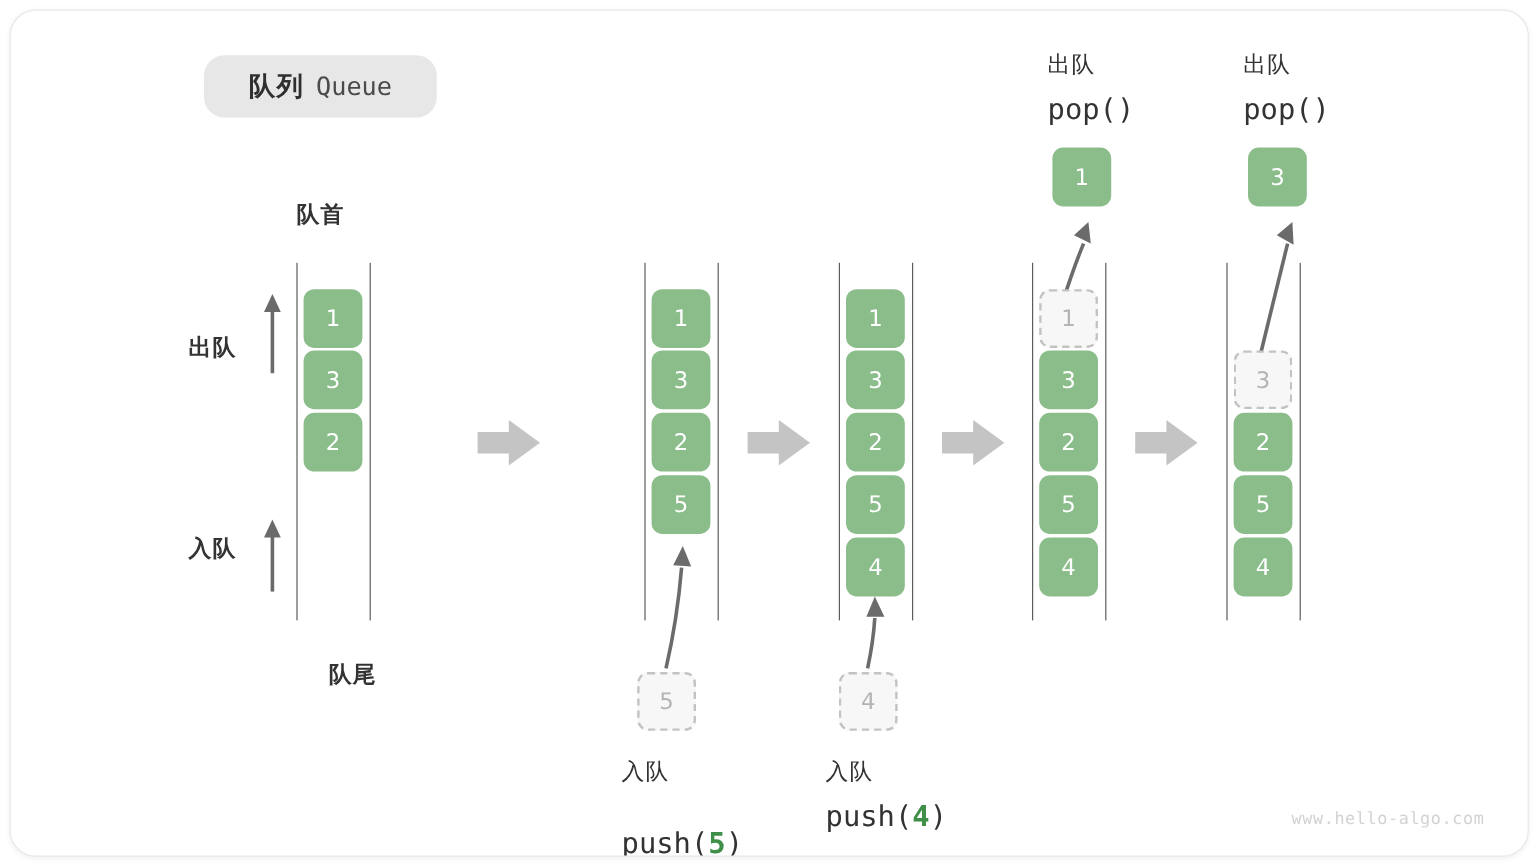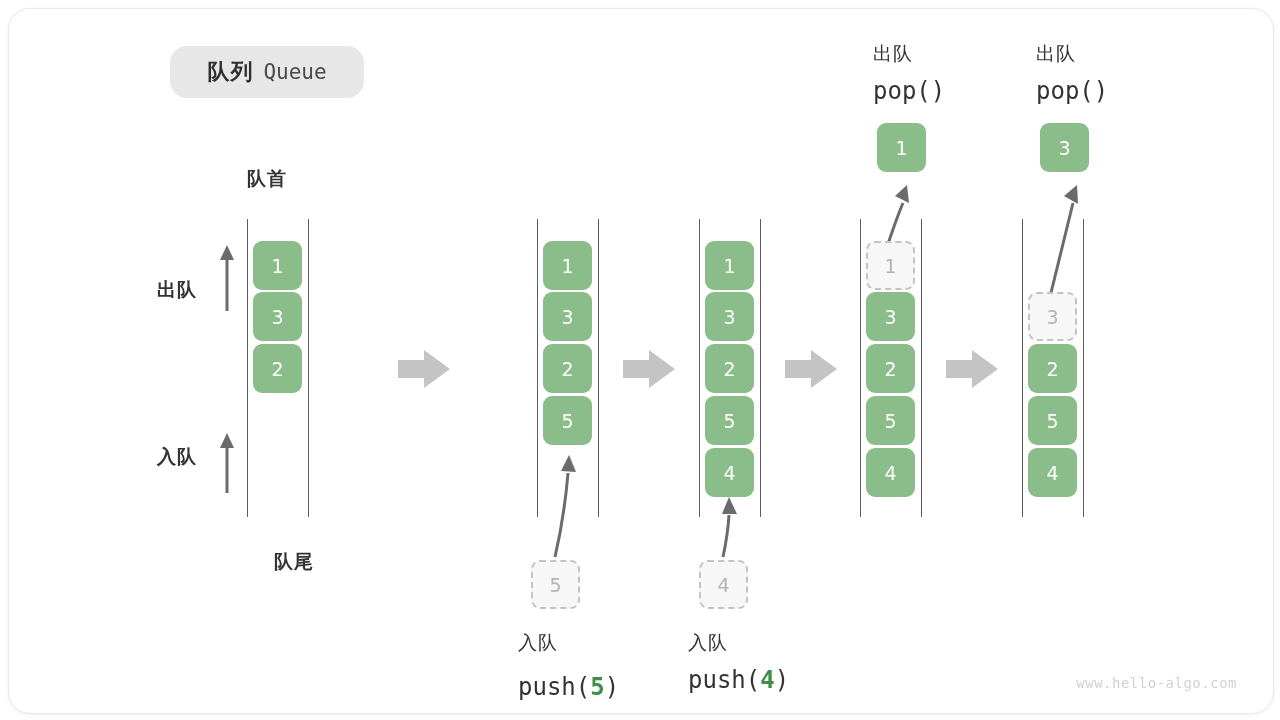--- a/index.html
+++ b/index.html
@@ -122,21 +122,21 @@
     <div class="abs box" style="left:6px;top:125px;">2</div>
     <div class="abs box" style="left:6px;top:177px;">5</div>
   </div>
 
   <svg class="abs" style="left:520px;top:430px;" width="70" height="120">
     <path d="M26,118 C32,92 36,70 39,34" stroke="#6b6b6b" stroke-width="3" fill="none"></path>
     <polygon points="40,16 47,33 32,32" fill="#6b6b6b"></polygon>
   </svg>
   <div class="abs box ghost" style="left:522px;top:551px;">5</div>
   <div class="abs opcn" style="left:509px;top:621px;">入队</div>
-  <div class="abs opmono" style="left:509px;top:664px;"><span>push(</span><span class="val">5</span><span>)</span></div>
+  <div class="abs opmono" style="left:509px;top:680px;"><span>push(</span><span class="val">5</span><span>)</span></div>
 
   <svg class="abs" style="left:614px;top:341px;" width="55" height="40">
     <polygon points="0,10 26,10 26,0 52,19 26,38 26,28 0,28" fill="#c4c4c4"></polygon>
   </svg>
 
   <div class="abs" style="left:690px;top:210px;width:62px;height:298px;">
     <div class="abs rail" style="left:0px;top:0px;height:298px;"></div>
     <div class="abs rail" style="left:61px;top:0px;height:298px;"></div>
     <div class="abs box" style="left:6px;top:22px;">1</div>
     <div class="abs box" style="left:6px;top:73px;">3</div>

